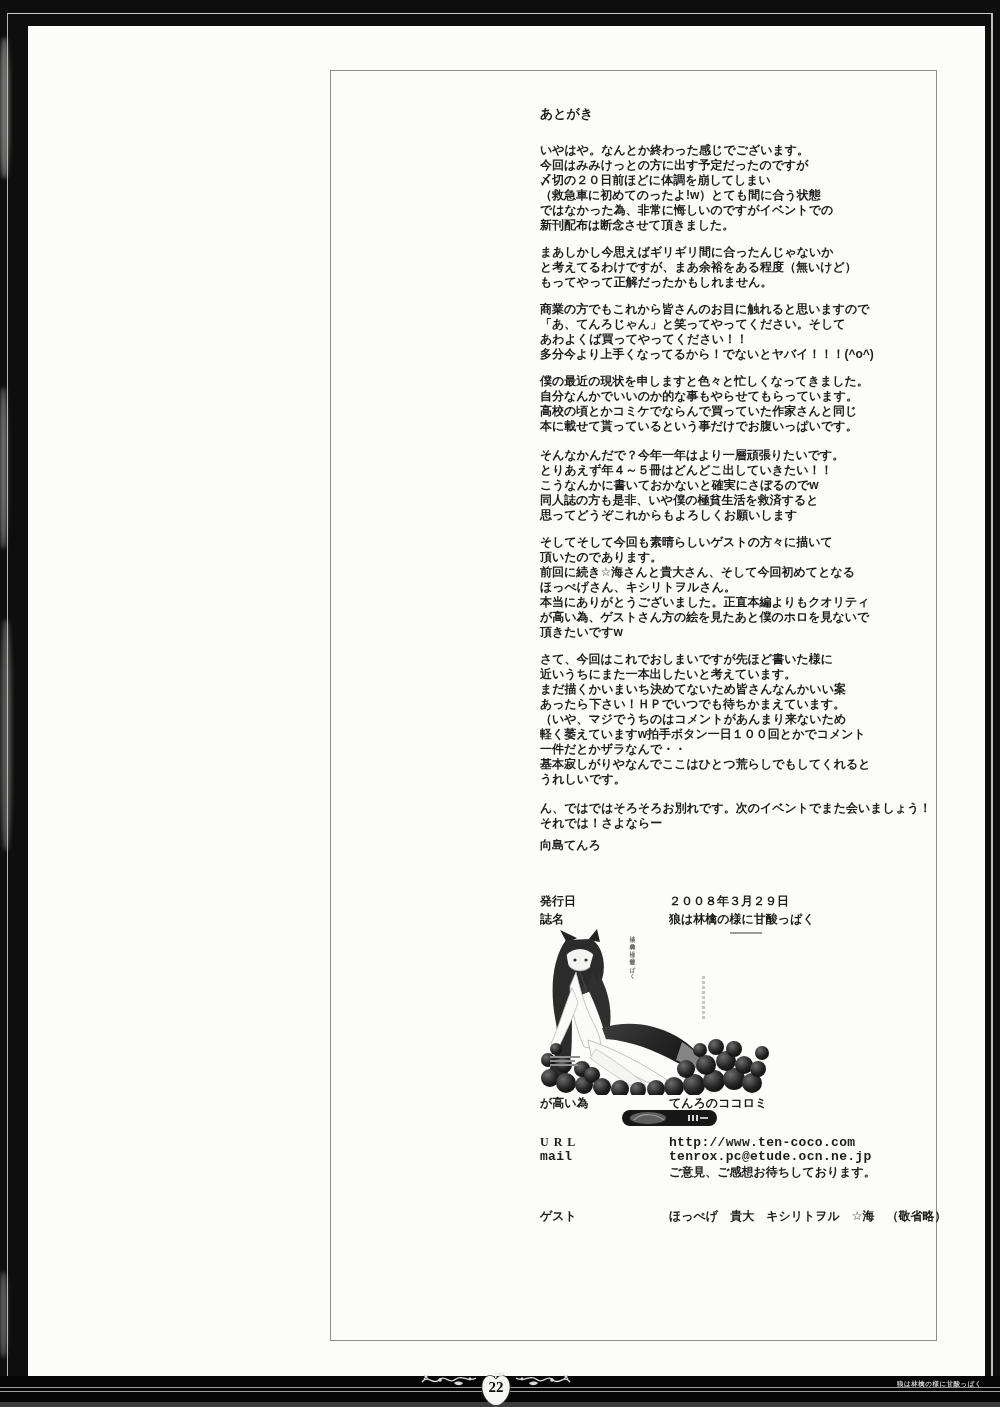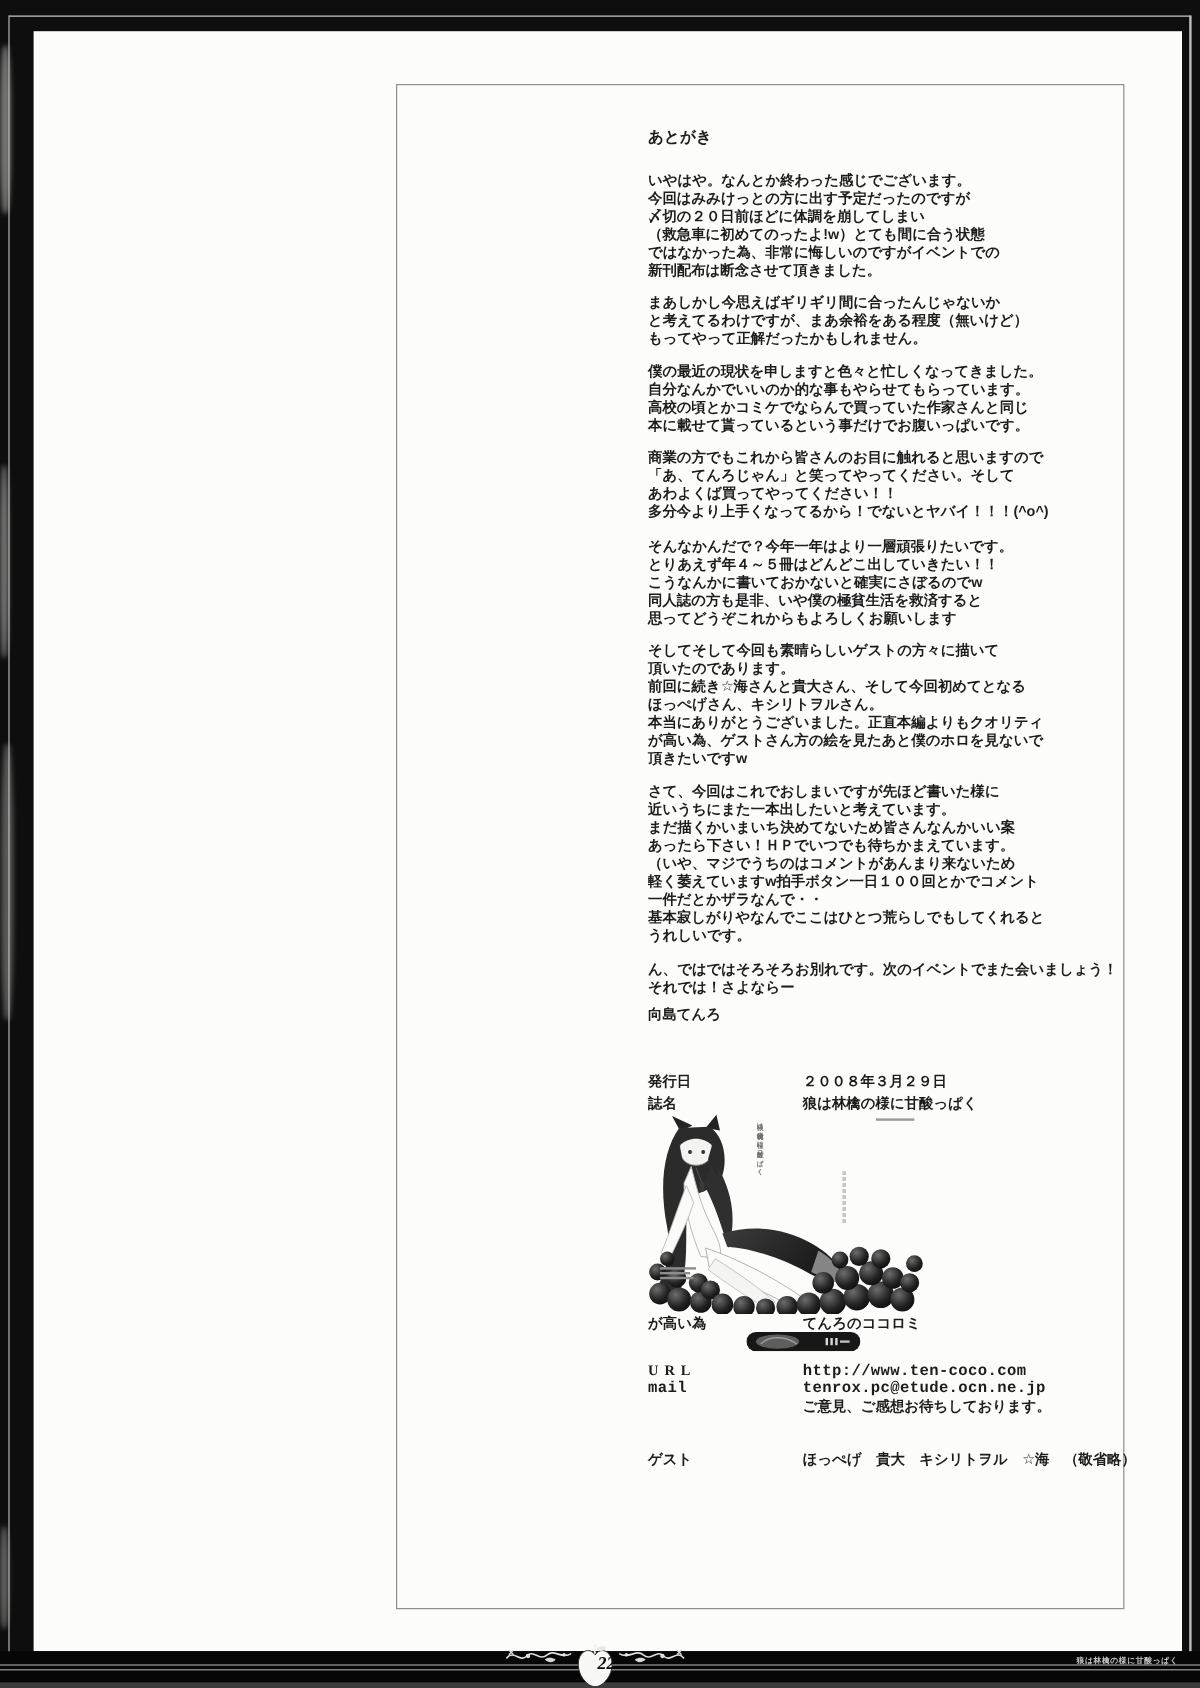--- a/index.html
+++ b/index.html
@@ -67,23 +67,23 @@
   
   .banner{position:absolute;left:622px;top:1110px;width:95px;height:16px;}
   
   .footer-bar{position:absolute;left:0;top:1376px;width:1000px;height:26px;background:#060606;}
   .bar-line{position:absolute;left:0;width:1000px;height:1px;background:#b9b9b9;opacity:.85;}
   .bar-line.l1{top:1387px;}
   .bar-line.l2{top:1391px;}
   .bottom-strip{position:absolute;left:0;top:1402px;width:1000px;height:5px;background:#3d3d3d;}
   .apple-medallion{position:absolute;left:479px;top:1370px;width:34px;height:37px;}
   .page-number{
-    position:absolute;left:479px;top:1379px;width:34px;text-align:right;
+    position:absolute;left:479px;top:1379px;width:34px;text-align:center;
     font-family:"Liberation Serif","DejaVu Serif",serif;font-weight:700;
-    font-size:15px;color:#0b0b0b;font-style:italic;
+    font-size:15px;color:#0b0b0b;
   }
   .flourish{position:absolute;top:1371px;width:58px;height:18px;}
   .flourish.left{left:420px;}
   .flourish.right{left:514px;transform:scaleX(-1);}
   .running-title{
     position:absolute;left:860px;top:1380px;width:122px;text-align:right;
     font-size:6.5px;color:#c7c7c7;letter-spacing:.5px;font-weight:700;
   }
 </style>
 </head>
@@ -106,28 +106,28 @@
     <div class="title">あとがき</div>
     <p>いやはや。なんとか終わった感じでございます。
 今回はみみけっとの方に出す予定だったのですが
 〆切の２０日前ほどに体調を崩してしまい
 （救急車に初めてのったよ!w）とても間に合う状態
 ではなかった為、非常に悔しいのですがイベントでの
 新刊配布は断念させて頂きました。</p>
     <p>まあしかし今思えばギリギリ間に合ったんじゃないか
 と考えてるわけですが、まあ余裕をある程度（無いけど）
 もってやって正解だったかもしれません。</p>
+    <p>商業の方でもこれから皆さんのお目に触れると思いますので
+「あ、てんろじゃん」と笑ってやってください。そして
+あわよくば買ってやってください！！
+多分今より上手くなってるから！でないとヤバイ！！！(^o^)</p>
     <p>僕の最近の現状を申しますと色々と忙しくなってきました。
 自分なんかでいいのか的な事もやらせてもらっています。
 高校の頃とかコミケでならんで買っていた作家さんと同じ
 本に載せて貰っているという事だけでお腹いっぱいです。</p>
-    <p>商業の方でもこれから皆さんのお目に触れると思いますので
-「あ、てんろじゃん」と笑ってやってください。そして
-あわよくば買ってやってください！！
-多分今より上手くなってるから！でないとヤバイ！！！(^o^)</p>
     <p class="gap-before">そんなかんだで？今年一年はより一層頑張りたいです。
 とりあえず年４～５冊はどんどこ出していきたい！！
 こうなんかに書いておかないと確実にさぼるのでw
 同人誌の方も是非、いや僕の極貧生活を救済すると
 思ってどうぞこれからもよろしくお願いします</p>
     <p>そしてそして今回も素晴らしいゲストの方々に描いて
 頂いたのであります。
 前回に続き☆海さんと貴大さん、そして今回初めてとなる
 ほっぺげさん、キシリトヲルさん。
 本当にありがとうございました。正直本編よりもクオリティ

